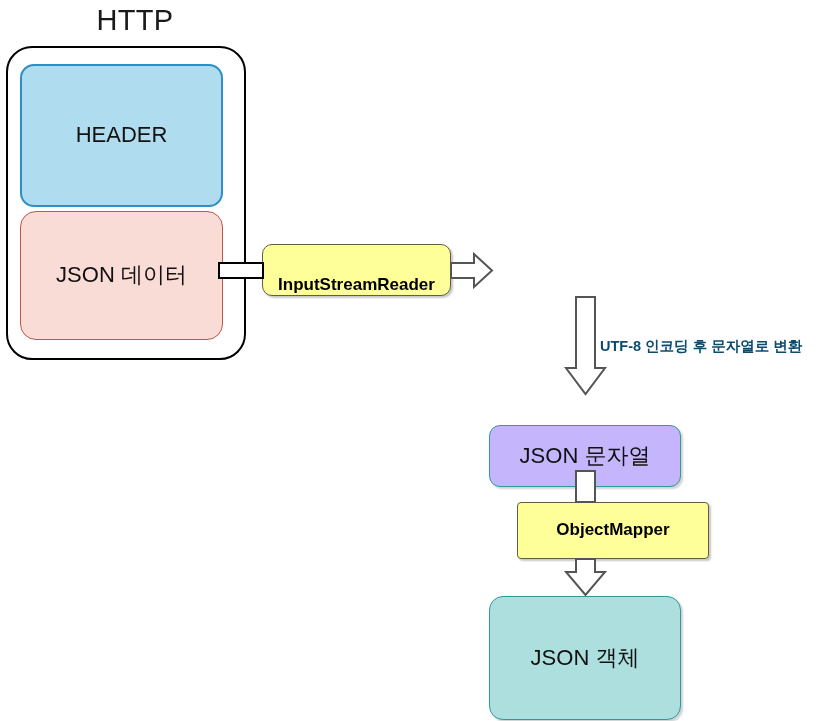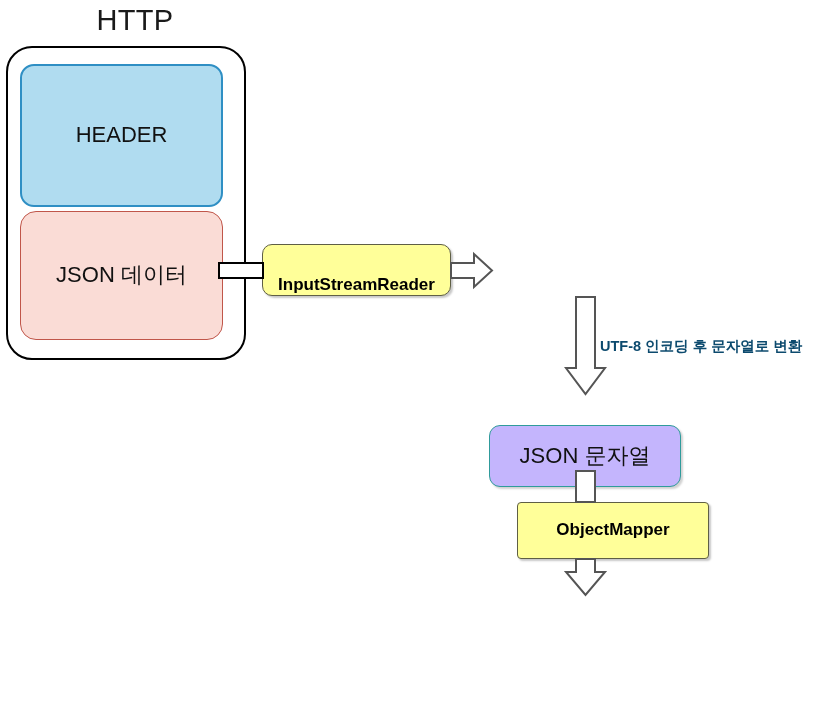--- a/index.html
+++ b/index.html
@@ -193,20 +193,23 @@
 
 
   <div class="node json-string-box">
     <span>JSON 문자열</span>
   </div>
 
   <div class="node objectmapper-box">
     <span>ObjectMapper</span>
   </div>
 
+  <div class="node json-object-box">
+    <span>JSON 객체</span>
+  </div>
 
   <div class="utf8-label">UTF-8 인코딩 후 문자열로 변환</div>
 
   <svg class="connector-layer" viewBox="0 0 831 721">
 
     <g>
       <rect x="219" y="263" width="44" height="15" fill="#ffffff" stroke="#000000" stroke-width="2"></rect>
     </g>
 
     <g>

